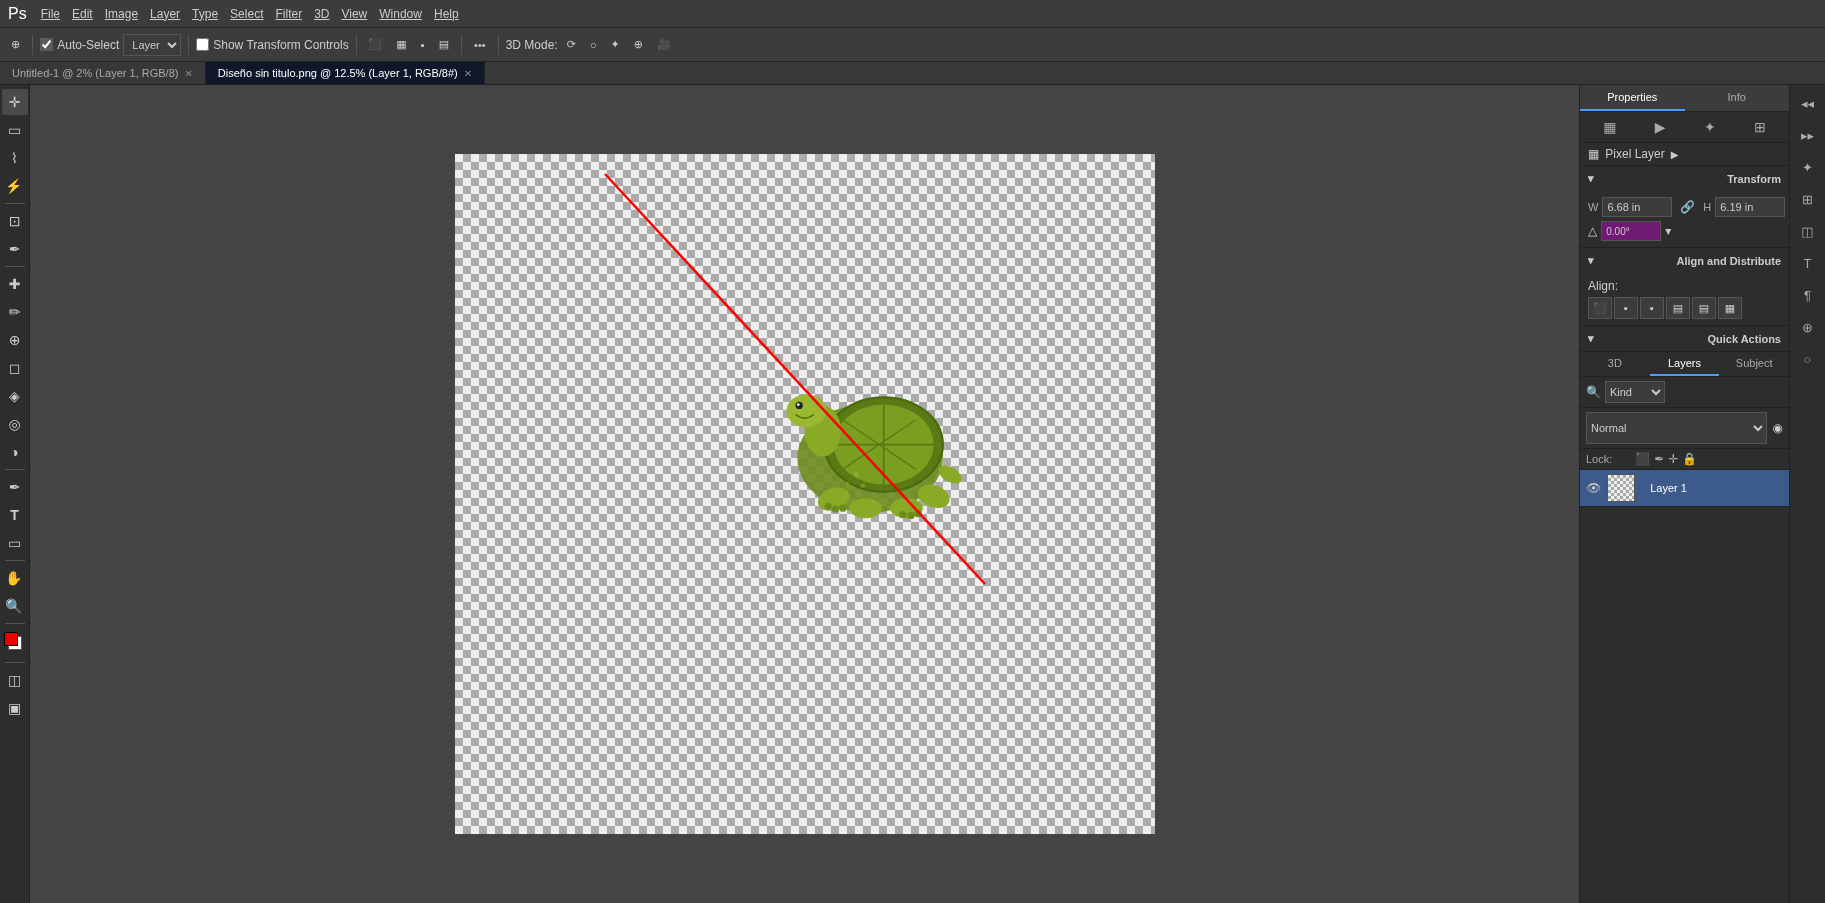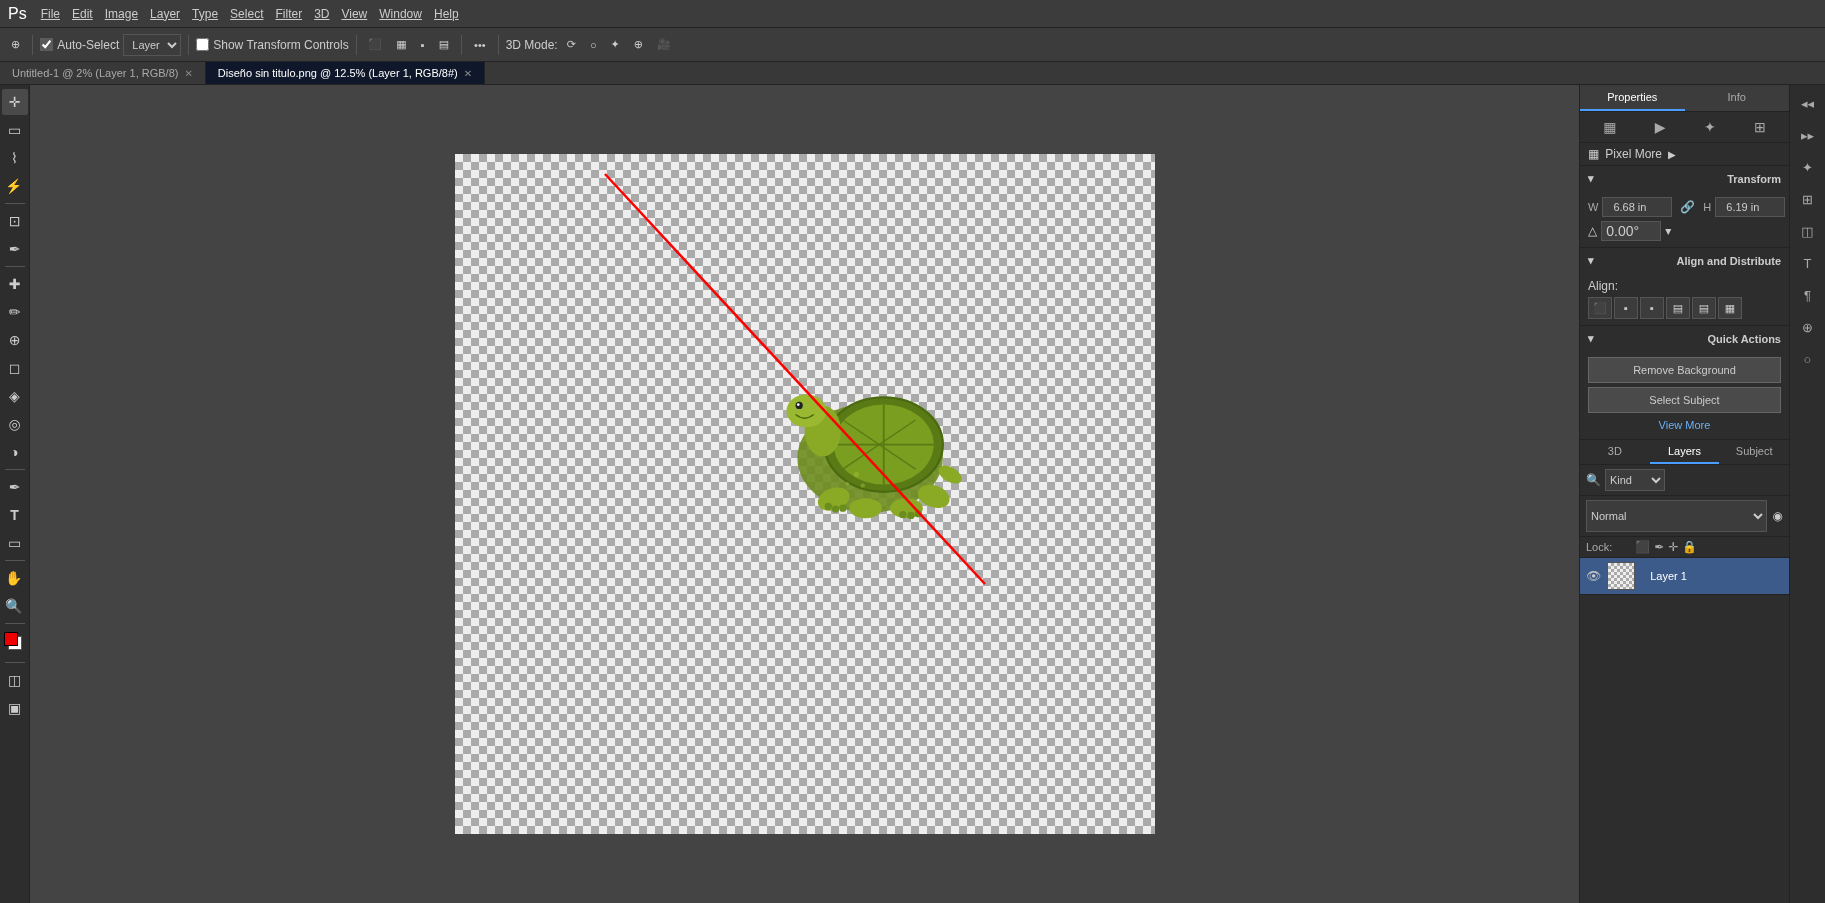--- a/index.html
+++ b/index.html
@@ -55,24 +55,24 @@
 
     .panel-section { border-bottom: 1px solid #222; }
     .panel-header { display: flex; align-items: center; justify-content: space-between; padding: 6px 8px; cursor: pointer; color: #ccc; font-size: 11px; font-weight: bold; }
     .panel-content { padding: 6px 8px; }
 
     .pixel-layer-row { display: flex; align-items: center; gap: 6px; padding: 4px 8px; }
     .play-btn { background: none; border: none; color: #ccc; cursor: pointer; font-size: 10px; }
 
     .transform-row { display: flex; align-items: center; gap: 4px; margin-bottom: 4px; }
     .transform-label { color: #aaa; font-size: 11px; width: 14px; }
-    .transform-input { background: #3c3c3c; border: 1px solid #555; color: #ccc; font-size: 11px; width: 70px; height: 20px; padding: 0 10px; }
+    .transform-input { background: #3c3c3c; border: 1px solid #555; color: #ccc; font-size: 11px; width: 70px; height: 20px; padding: 0 4px; }
     .link-icon { color: #aaa; font-size: 12px; cursor: pointer; margin: 0 4px; }
     .angle-row { display: flex; align-items: center; gap: 4px; }
-    .angle-input { background: #404040; border: 1px solid #555; color: #ccc; font-size: 14px; width: 60px; height: 20px; padding: 8px 4px; }
+    .angle-input { background: #701a75; border: 1px solid #555; color: #ccc; font-size: 10px; width: 60px; height: 20px; padding: 8px 4px; }
 
     .align-btns { display: flex; gap: 2px; flex-wrap: wrap; }
     .align-btn { background: #3c3c3c; border: 1px solid #555; color: #ccc; cursor: pointer; width: 24px; height: 22px; font-size: 11px; display: flex; align-items: center; justify-content: center; }
 
     .quick-action-btn { background: #4a4a4a; border: 1px solid #666; color: #ccc; cursor: pointer; width: 100%; height: 26px; font-size: 11px; margin-bottom: 4px; text-align: center; }
     .view-more-link { color: #6ab0f5; font-size: 11px; cursor: pointer; text-align: center; display: block; padding: 2px 0; }
 
     
     .layers-panel { padding: 0; }
     .layers-tabs { display: flex; border-bottom: 1px solid #222; }
@@ -261,21 +261,21 @@
     <div class="sidebar-icons">
       <button class="sidebar-icon-btn">▦</button>
       <button class="sidebar-icon-btn">▶</button>
       <button class="sidebar-icon-btn">✦</button>
       <button class="sidebar-icon-btn">⊞</button>
     </div>
 
     <div class="panel-section">
       <div class="pixel-layer-row">
         <span>▦</span>
-        <span>Pixel More</span>
+        <span>Pixel Layer</span>
         <button class="play-btn">▶</button>
       </div>
     </div>
 
     <div class="panel-section">
       <div class="panel-header">
         <span>▾</span>
         <span>Transform</span>
       </div>
       <div class="panel-content">
@@ -311,25 +311,20 @@
           <button class="align-btn">▤</button>
           <button class="align-btn">▦</button>
         </div>
       </div>
     </div>
 
     <div class="panel-section">
       <div class="panel-header">
         <span>▾</span>
         <span>Quick Actions</span>
-      </div>
-      <div class="panel-content">
-        <button class="quick-action-btn">Remove Background</button>
-        <button class="quick-action-btn">Select Subject</button>
-        <a class="view-more-link">View More</a>
       </div>
     </div>
 
     <div class="layers-panel">
       <div class="layers-tabs">
         <div class="layers-tab">3D</div>
         <div class="layers-tab active">Layers</div>
         <div class="layers-tab">Subject</div>
       </div>
       <div class="layers-search">

